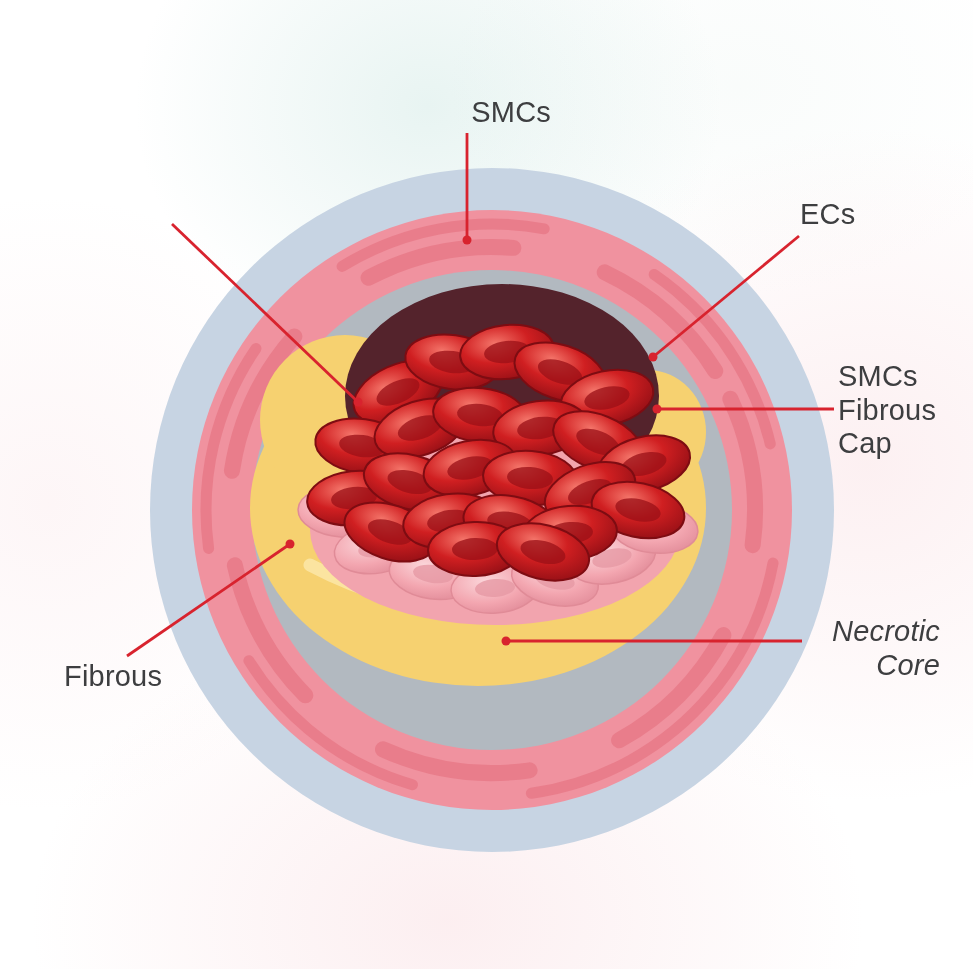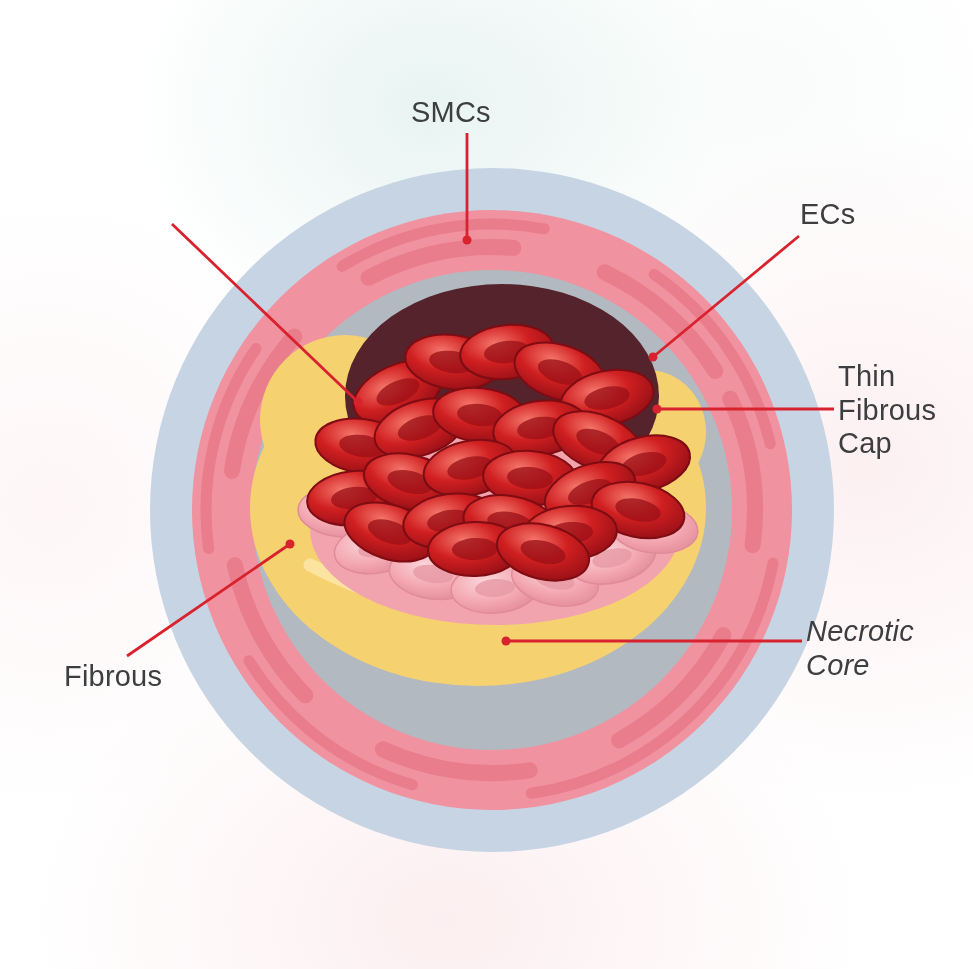--- a/index.html
+++ b/index.html
@@ -12,21 +12,21 @@
       radial-gradient(520px 470px at 89% 48%, rgba(242,180,188,.20), transparent 72%),
       radial-gradient(580px 430px at 46% 95%, rgba(242,180,188,.22), transparent 72%),
       radial-gradient(430px 430px at 5% 52%,  rgba(242,180,188,.12), transparent 72%),
       #ffffff;
   }
   svg{position:absolute;left:0;top:0;}
   .label{
     position:absolute;font-size:29px;color:#3d3e40;line-height:1.16;
     letter-spacing:.2px;font-weight:500;
   }
-  .center{text-align:left;}
+  .center{text-align:right;}
   .rb{fill:url(#rbcG);stroke:#7e0c12;stroke-width:2;}
   .rc{fill:#9a1017;opacity:.75;}
   .pb{fill:url(#pnkG);stroke:#e08b97;stroke-width:1.5;}
   .pcc{fill:#e699a4;opacity:.8;}
   .leader line{stroke-width:2.8;}
 </style>
 </head>
 <body>
 
 <div class="canvas">
@@ -206,19 +206,19 @@
       <circle cx="506" cy="641" r="4.5"></circle>
       <circle cx="290" cy="544" r="4.5"></circle>
     </g>
   </svg>
 
   <div class="label center" style="left:411px;top:96px;width:140px;">SMCs</div>
 
 
   <div class="label" style="left:800px;top:198px;">ECs</div>
 
-  <div class="label" style="left:838px;top:360px;width:118px;">Thin Fibrous Cap</div>
+  <div class="label" style="left:838px;top:360px;width:118px;">SMCs Fibrous Cap</div>
 
   <div class="label center" style="left:806px;top:615px;width:134px;font-style:italic;">Necrotic Core</div>
 
   <div class="label" style="left:64px;top:660px;">Fibrous</div>
 
 </div>
 
 </body></html>

